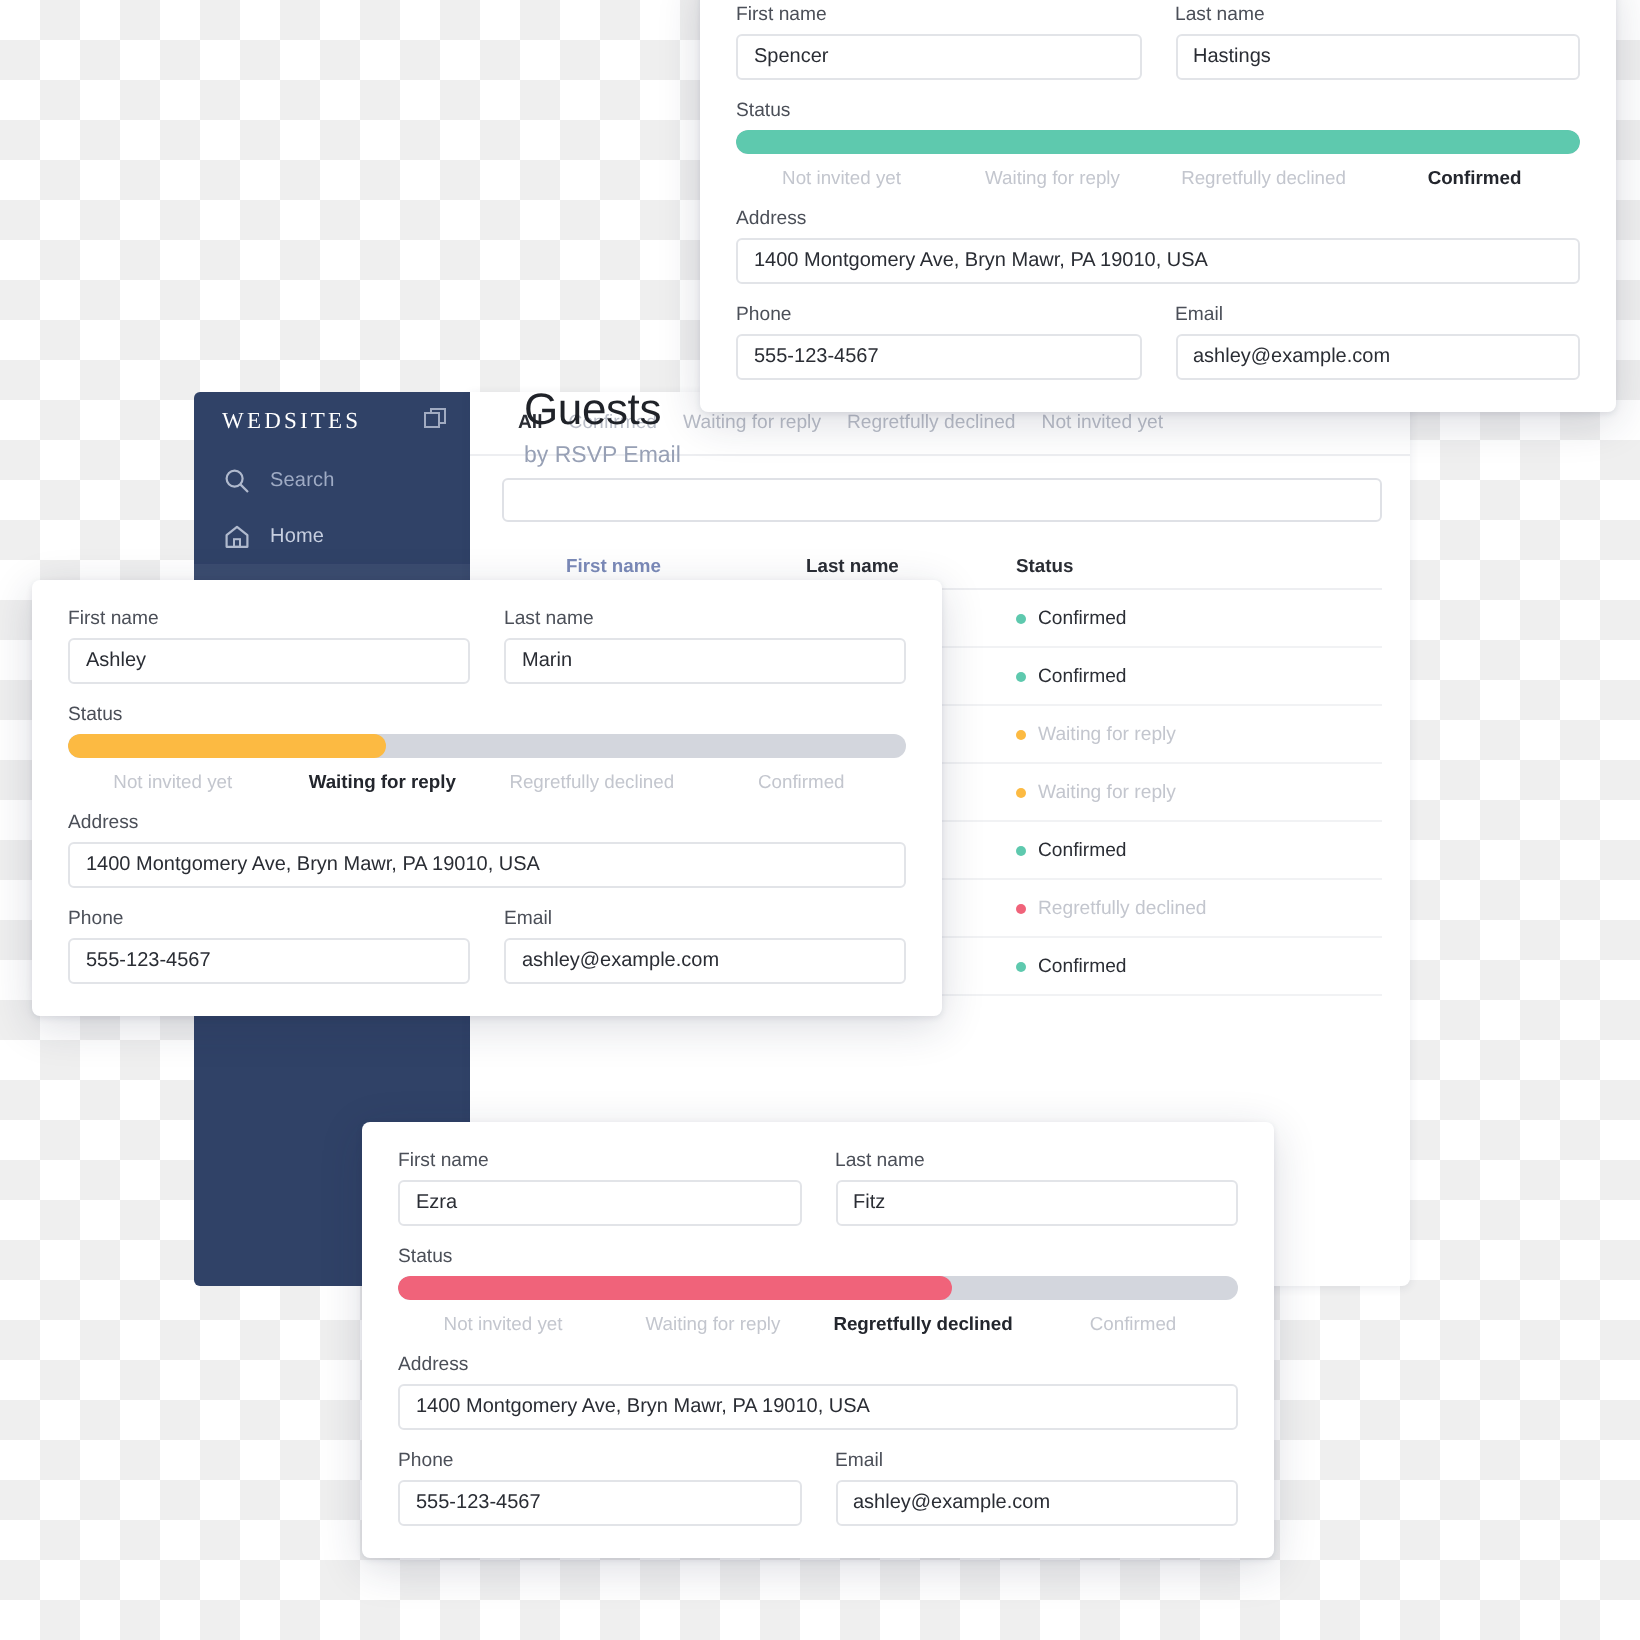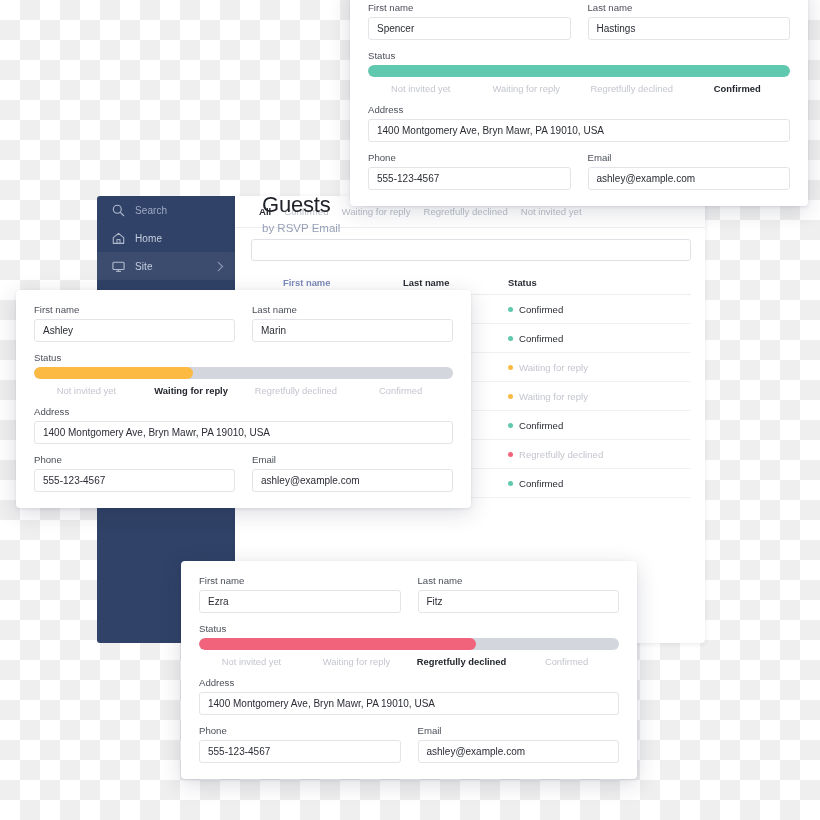--- a/index.html
+++ b/index.html
@@ -256,20 +256,29 @@
   }
 </style>
 </head>
 <body>
 
 <div id="stage">
 
   <div id="app-window">
 
     <div id="sidebar">
+      <div id="brand-bar">
+        <span id="brand-text">WEDSITES</span>
+        <span id="brand-icon">
+          <svg width="11" height="11" viewBox="0 0 11 11">
+            <rect x="0.5" y="2.5" width="7" height="7" fill="none" stroke="#c7cfe0" stroke-width="1"></rect>
+            <path d="M3.5 2.5 V0.5 H10.5 V7.5 H7.5" fill="none" stroke="#c7cfe0" stroke-width="1"></path>
+          </svg>
+        </span>
+      </div>
 
       <div class="nav-item" id="nav-search">
         <span class="nav-icon">
           <svg width="13" height="13" viewBox="0 0 13 13">
             <circle cx="5.3" cy="5.3" r="4" fill="none" stroke="#c7cfe0" stroke-width="1.1"></circle>
             <line x1="8.3" y1="8.3" x2="12" y2="12" stroke="#c7cfe0" stroke-width="1.1"></line>
           </svg>
         </span>
         <span class="nav-label">Search</span>
       </div>

